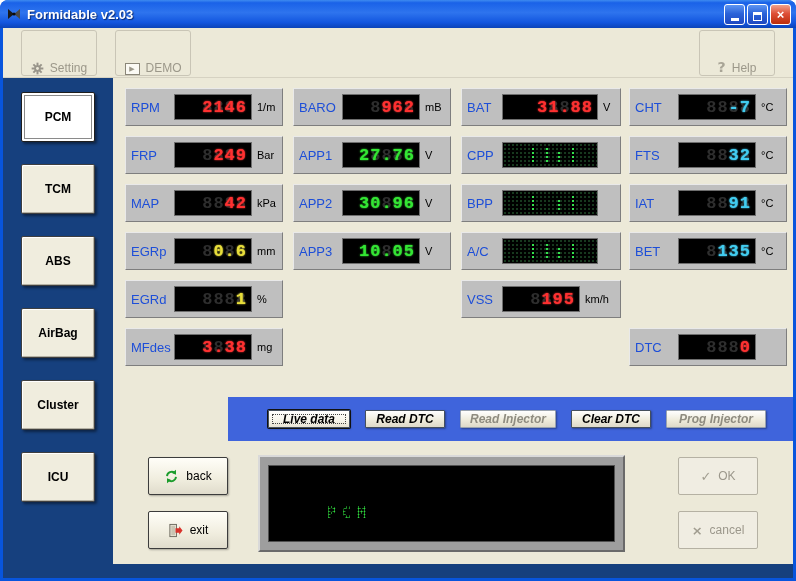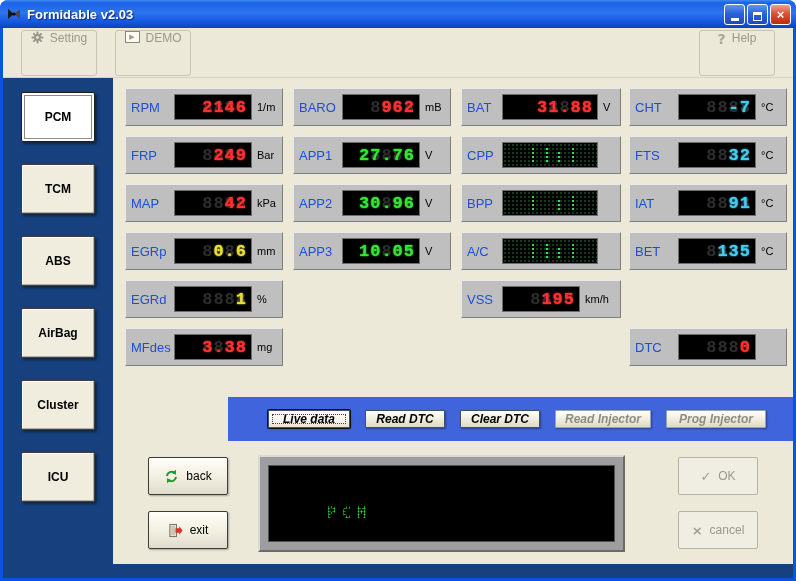--- a/index.html
+++ b/index.html
@@ -28,21 +28,21 @@
                border-top-width:3px; margin:4px auto 0; background:transparent; }
 
   
   .inner { position:absolute; top:28px; left:3px; right:3px; bottom:3px;
            background:#16407E; }
 
   
   .toolbar { position:absolute; top:0; left:0; right:0; height:50px;
              background:#ECE9D8; border-bottom:1px solid #D6D2C2;
              display:flex; align-items:center; padding:0 18px; gap:18px; }
-  .tbtn { height:46px; min-width:76px; display:flex; align-items:flex-start;
+  .tbtn { height:46px; min-width:76px; display:flex; align-items:flex-end;
           justify-content:center; gap:6px; background:#ECE9D8;
           border:1px solid #C9C5B6; border-radius:3px;
           color:#9C988A; font-size:12px; cursor:pointer;
           font-family:"Liberation Sans",sans-serif; }
   .tbtn.help { margin-left:auto; }
   .demo-ic { width:15px; height:12px; border:1px solid #8A8678; background:#FBFAF4;
              display:inline-flex; align-items:center; justify-content:center;
              font-size:7px; color:#9C988A; font-family:"DejaVu Sans",sans-serif; }
   .q-ic { font-family:"DejaVu Sans",sans-serif; font-size:14px; font-weight:bold;
           color:#A8A496; }
@@ -381,22 +381,22 @@
             <i class="ghost">8888</i>
             <i class="val" style="color: rgb(255, 48, 48);">0</i>
           </span>
           <span class="gu"></span>
         </div>
       </div>
 
       <div class="cmdbar" style="background-color: rgb(63, 100, 220);">
         <button class="cmd-btn w1 focused">Live data</button>
         <button class="cmd-btn w2">Read DTC</button>
+        <button class="cmd-btn w4 disabled">Read Injector</button>
         <button class="cmd-btn w3">Clear DTC</button>
-        <button class="cmd-btn w4 disabled">Read Injector</button>
         <button class="cmd-btn w5 disabled">Prog Injector</button>
       </div>
 
       <button class="nav-btn btn-back">
         <svg width="15" height="15" viewBox="0 0 16 16">
           <path d="M3.2 7.5 a5 5 0 0 1 8.2-3.3" fill="none" stroke="#1C9C2C" stroke-width="2"></path>
           <polygon points="12.8,0.8 12.8,6.2 8.4,4.2" fill="#1C9C2C"></polygon>
           <path d="M12.8 8.5 a5 5 0 0 1 -8.2 3.3" fill="none" stroke="#1C9C2C" stroke-width="2"></path>
           <polygon points="3.2,15.2 3.2,9.8 7.6,11.8" fill="#1C9C2C"></polygon>
         </svg>

